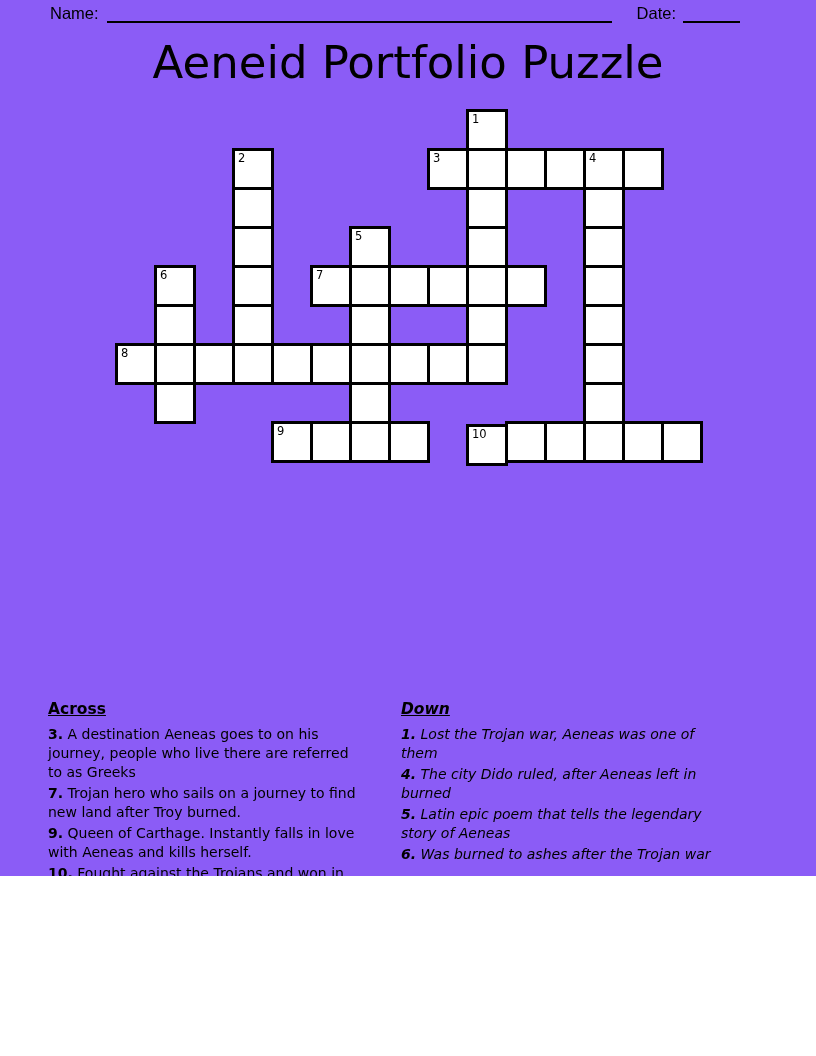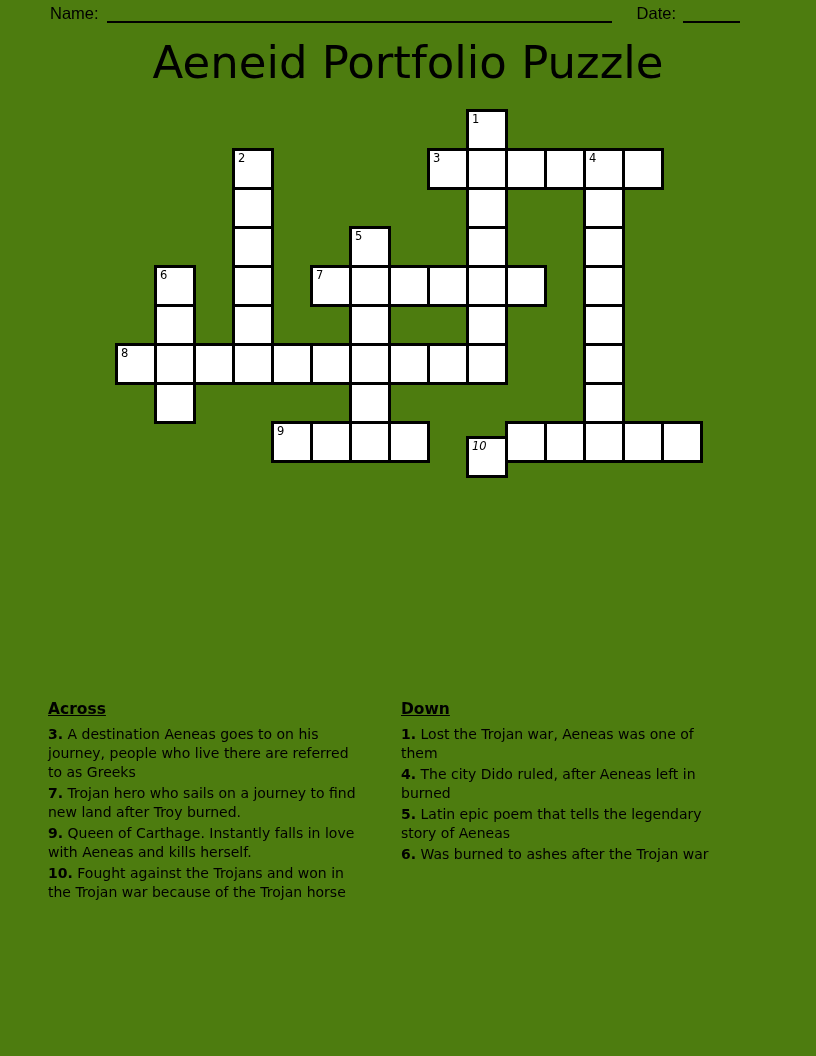--- a/index.html
+++ b/index.html
@@ -1,20 +1,20 @@
 <!DOCTYPE html>
 <html><head>
 <meta charset="utf-8">
 <style>
   html, body { margin: 0; padding: 0; background: #fff; }
   .page {
     position: relative;
     width: 816px;
-    height: 1056px;
-    background: #4d7c0f;
+    height: 876px;
+    background: #8b5cf6;
     overflow: hidden;
     color: #000;
     font-family: "DejaVu Sans", sans-serif;
   }
 
   
   .header-row {
     position: absolute;
     top: 4px;
     left: 50px;
@@ -67,21 +67,21 @@
 
   
   .clues {
     position: absolute;
     top: 700px;
     left: 48px;
     display: flex;
     gap: 41px;
   }
   .clue-col.across { width: 312px; }
-  .clue-col.down   { width: 322px; }
+  .clue-col.down   { width: 322px; font-style: italic; }
   .clue-heading {
     font-weight: bold;
     font-size: 15.5px;
     line-height: 19px;
     text-decoration: underline;
     margin-bottom: 6px;
   }
   .clue {
     font-size: 14px;
     line-height: 19px;
@@ -162,21 +162,21 @@
       <div class="cell" style="left: 583px; top: 343px; width: 42px; height: 42px;"></div>
       <div class="cell" style="left: 154px; top: 382px; width: 42px; height: 42px;"></div>
       <div class="cell" style="left: 349px; top: 382px; width: 42px; height: 42px;"></div>
       <div class="cell" style="left: 583px; top: 382px; width: 42px; height: 42px;"></div>
       <div class="cell" style="left: 271px; top: 421px; width: 42px; height: 42px;">
         <span class="cellnum">9</span>
       </div>
       <div class="cell" style="left: 310px; top: 421px; width: 42px; height: 42px;"></div>
       <div class="cell" style="left: 349px; top: 421px; width: 42px; height: 42px;"></div>
       <div class="cell" style="left: 388px; top: 421px; width: 42px; height: 42px;"></div>
-      <div class="cell" style="left: 466px; top: 436px; width: 42px; height: 42px; font-style: italic;">
+      <div class="cell" style="left: 466px; top: 424px; width: 42px; height: 42px;">
         <span class="cellnum">10</span>
       </div>
       <div class="cell" style="left: 505px; top: 421px; width: 42px; height: 42px;"></div>
       <div class="cell" style="left: 544px; top: 421px; width: 42px; height: 42px;"></div>
       <div class="cell" style="left: 583px; top: 421px; width: 42px; height: 42px;"></div>
       <div class="cell" style="left: 622px; top: 421px; width: 42px; height: 42px;"></div>
       <div class="cell" style="left: 661px; top: 421px; width: 42px; height: 42px;"></div>
     </div>
 
   <div class="clues">

